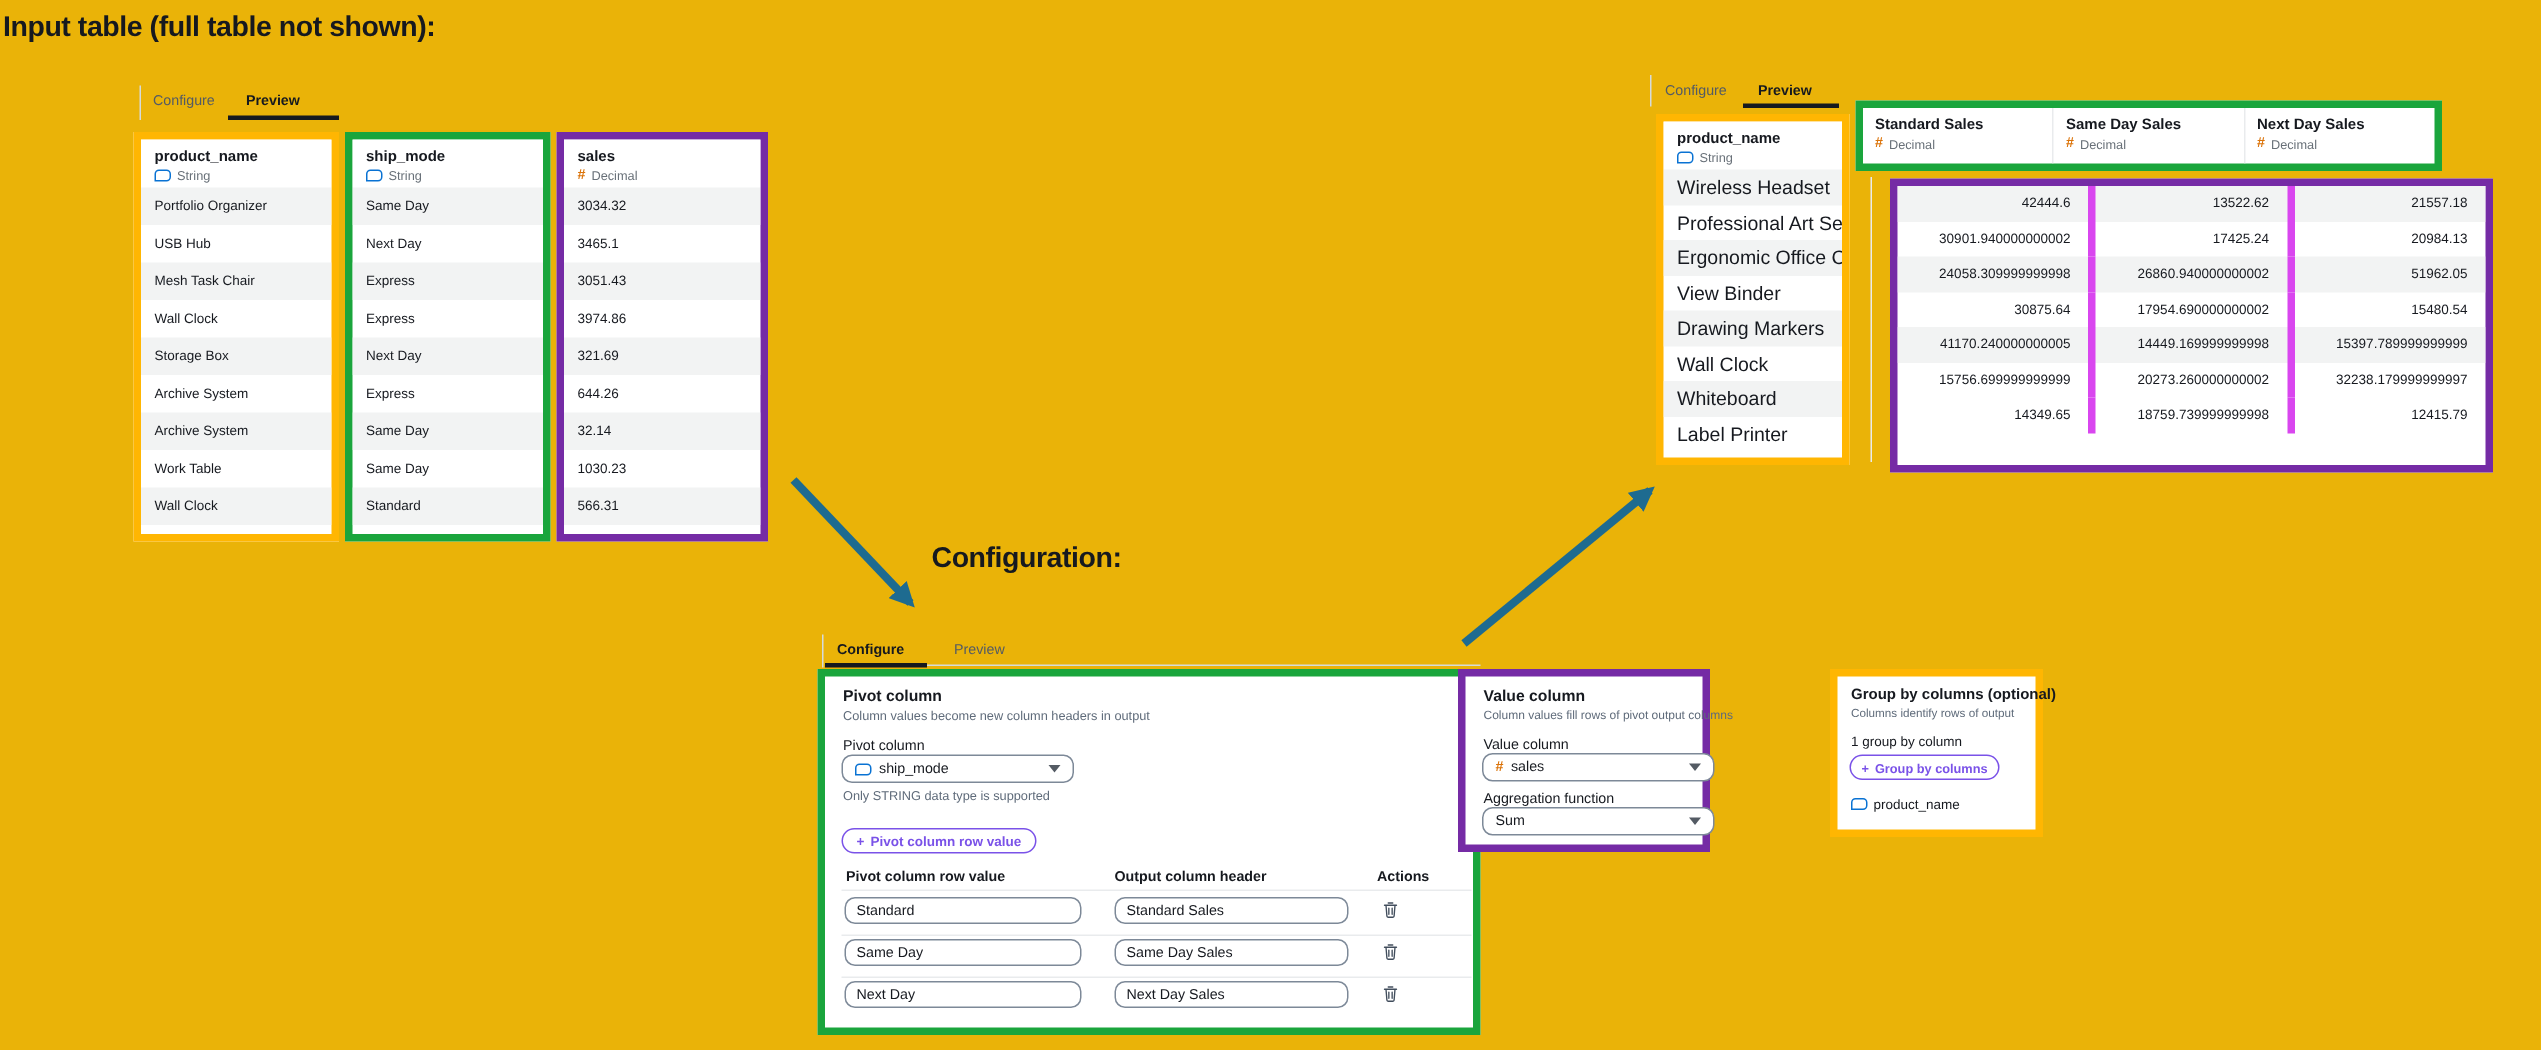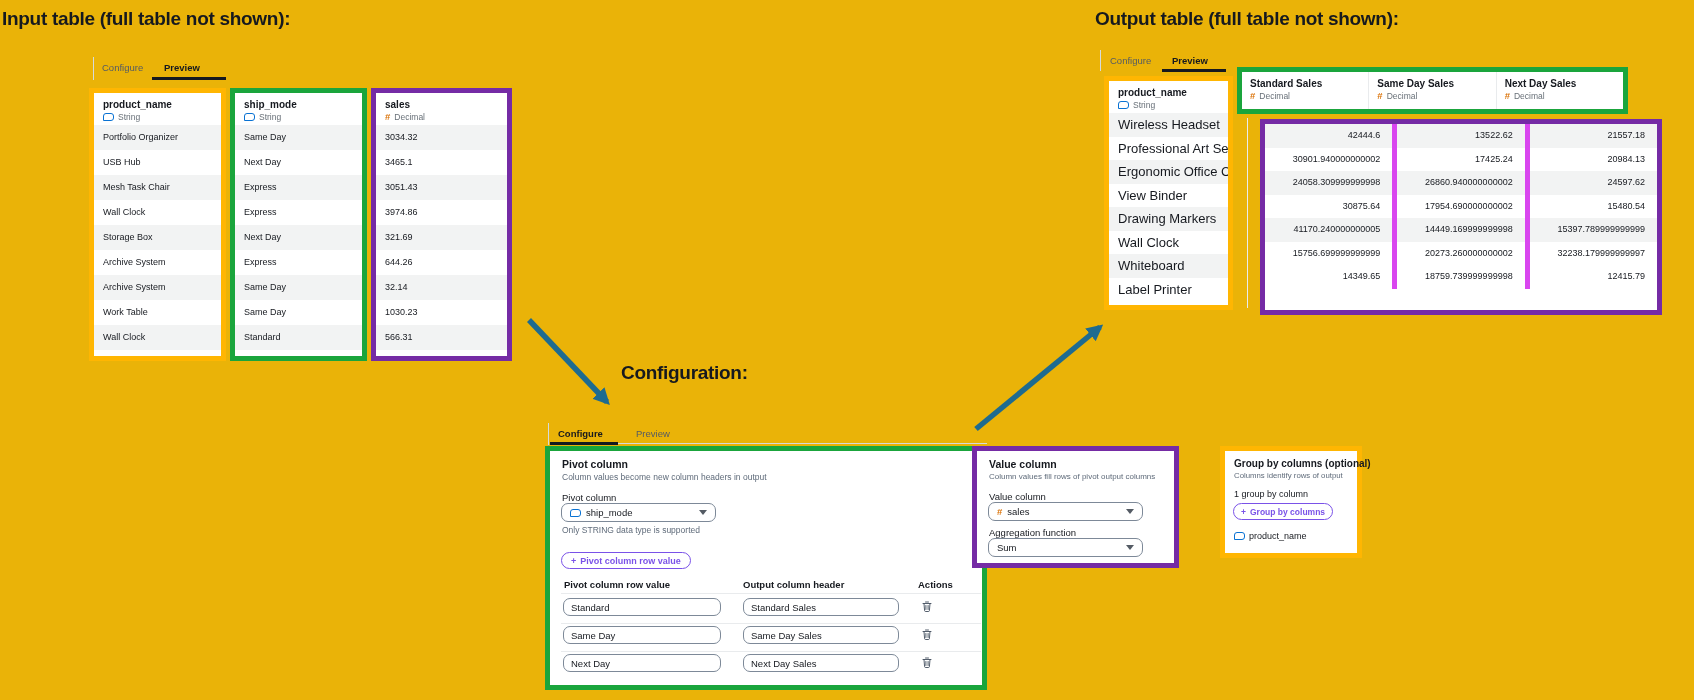--- a/index.html
+++ b/index.html
@@ -42,21 +42,20 @@
 .trash{position:absolute;cursor:pointer;line-height:0}
 .chip{position:absolute;display:flex;align-items:center;gap:4px;font-size:9px;white-space:nowrap}
 #arrows{position:absolute;left:0;top:0;pointer-events:none;z-index:6}
 </style>
 </head>
 <body>
 
 <div id="canvas">
 
   <div class="pagetitle" style="left:2px;top:8px">Input table (full table not shown):</div>
-  <div class="pagetitle" style="left:1095px;top:8px">Output table (full table not shown):</div>
   <div class="pagetitle" style="left:621px;top:362px">Configuration:</div>
 
   <svg id="arrows" width="1694" height="700" viewBox="0 0 1694 700">
     <defs>
       <marker id="ah" viewBox="0 0 10 10" refX="7.5" refY="5" markerWidth="3" markerHeight="3" orient="auto-start-reverse">
         <path d="M0,0 L10,5 L0,10 z" fill="#1e6b90"></path>
       </marker>
     </defs>
     <line x1="529" y1="320" x2="607" y2="402" stroke="#1e6b90" stroke-width="5.5" marker-end="url(#ah)"></line>
     <line x1="976" y1="429" x2="1100" y2="327" stroke="#1e6b90" stroke-width="5.5" marker-end="url(#ah)"></line>
@@ -182,21 +181,21 @@
       <div class="pcell">21557.18</div>
     </div>
     <div class="prow">
       <div class="pcell">30901.940000000002</div>
       <div class="pcell">17425.24</div>
       <div class="pcell">20984.13</div>
     </div>
     <div class="prow s">
       <div class="pcell">24058.309999999998</div>
       <div class="pcell">26860.940000000002</div>
-      <div class="pcell">24597.62</div>
+      <div class="pcell">51962.05</div>
     </div>
     <div class="prow">
       <div class="pcell">30875.64</div>
       <div class="pcell">17954.690000000002</div>
       <div class="pcell">15480.54</div>
     </div>
     <div class="prow s">
       <div class="pcell">41170.240000000005</div>
       <div class="pcell">14449.169999999998</div>
       <div class="pcell">15397.789999999999</div>
@@ -252,21 +251,21 @@
         </svg></span>
     <div class="sep" style="left:11px;top:200px;width:420px"></div>
 
     <input class="field" style="left: 13px; top: 203px; width: 158px;" value="Next Day">
     <input class="field" style="left: 193px; top: 203px; width: 156px;" value="Next Day Sales">
     <span class="trash" style="left:372px;top:206px"><svg width="10" height="11" viewBox="0 0 10 11">
           <path d="M1 2.5h8M3.5 1h3M2 2.5l.6 7.2a1 1 0 0 0 1 .8h2.8a1 1 0 0 0 1-.8L8 2.5M3.9 4.5v4M6.1 4.5v4" stroke="#414d5c" stroke-width="0.9" fill="none" stroke-linecap="round"></path>
         </svg></span>
   </div>
 
-  <div class="panel" style="left:972px;top:446px;width:207px;height:122px;border-color:#752ba5">
+  <div class="panel" style="left:972px;top:446px;width:168px;height:122px;border-color:#752ba5">
     <div class="ptitle" style="left:12px;top:7px">Value column</div>
     <div class="pdesc" style="left:12px;top:21px;font-size:8px">Column values fill rows of pivot output columns</div>
     <div class="plabel" style="left:12px;top:40px">Value column</div>
     <div class="dd" style="left:11px;top:51px;width:155px">
       <span class="dicon">#</span>
       <span>sales</span>
       <span class="caret"></span>
     </div>
     <div class="plabel" style="left:12px;top:76px">Aggregation function</div>
     <div class="dd" style="left:11px;top:87px;width:155px">

